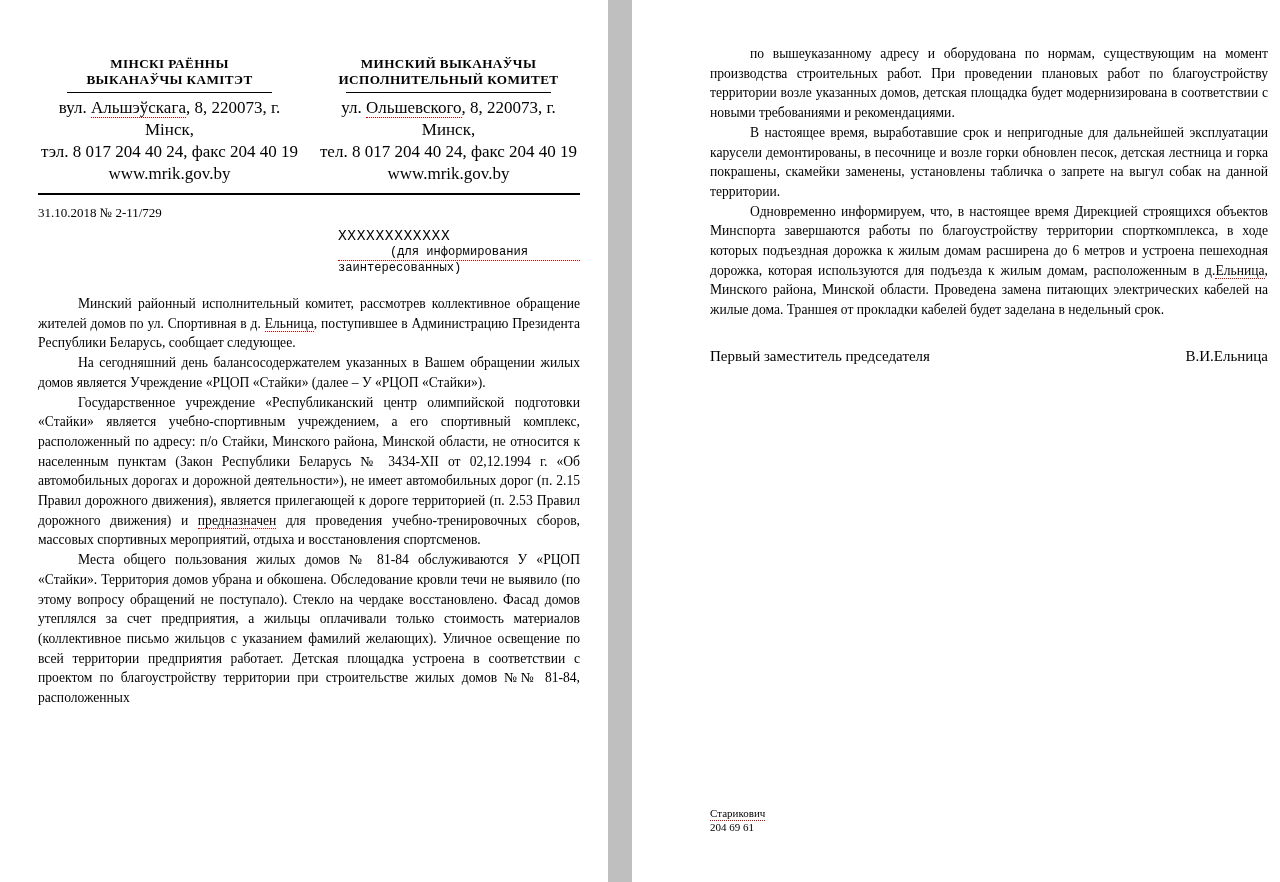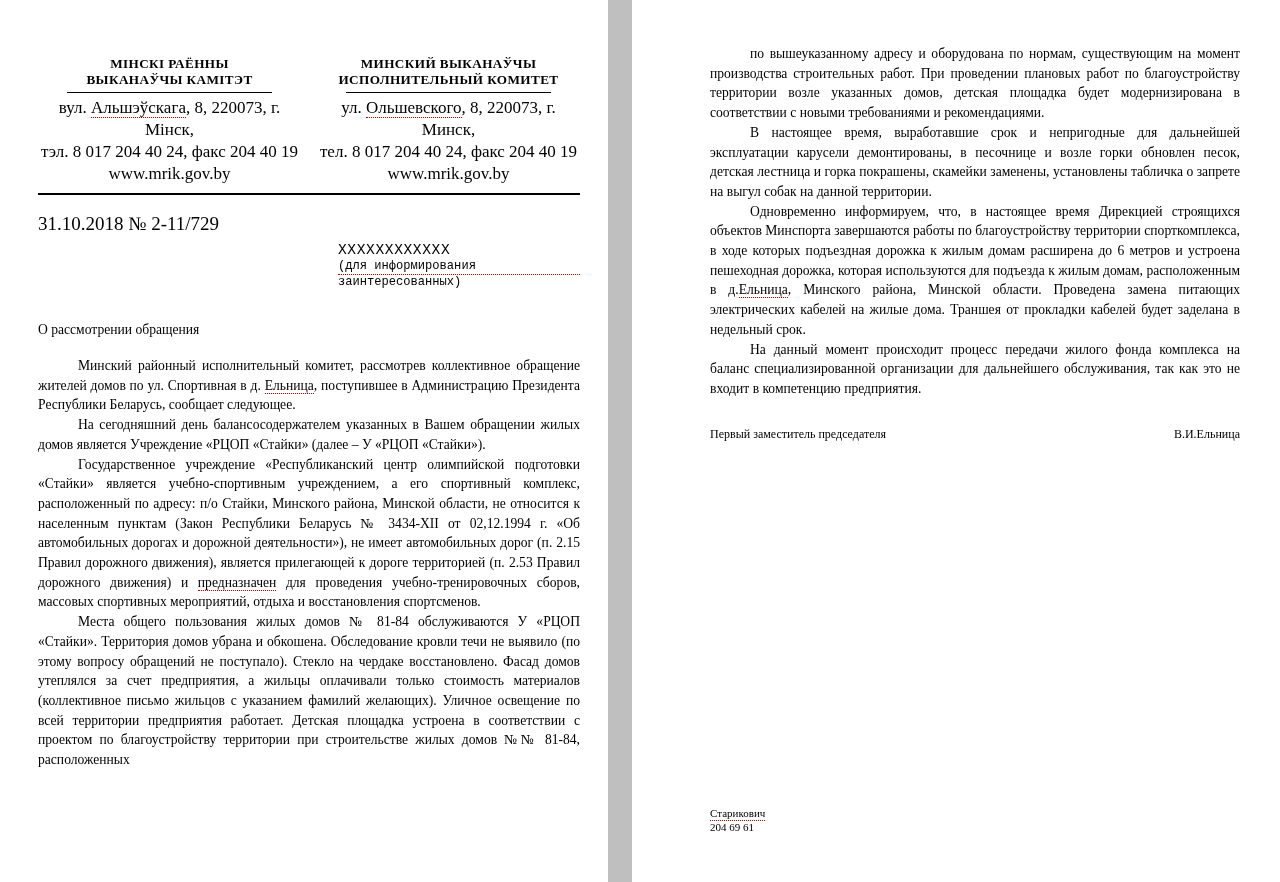--- a/index.html
+++ b/index.html
@@ -31,21 +31,21 @@
     padding: 44px 28px 0 38px;
   }
   .gutter {
     width: 24px;
     height: 882px;
     background: #bfbfbf;
     flex: 0 0 24px;
   }
   .page-right {
     width: 648px;
-    padding: 44px 40px 0 78px;
+    padding: 44px 12px 0 78px;
   }
 
   
   .letterhead {
     display: flex;
     justify-content: space-between;
     gap: 16px;
     margin-top: 12px;
   }
   .lh-col {
@@ -72,42 +72,43 @@
   }
   .lh-rule {
     margin: 7px 0 0 0;
     border: 0;
     border-top: 2.2px solid #000;
     width: 100%;
   }
 
   
   .date-row {
-    margin-top: 18px;
-    font-size: 19px;
+    margin-top: 10px;
+    font-size: 13px;
   }
 
   
   .addressee {
     margin-top: 6px;
     margin-left: 300px;
     font-size: 13.6px;
     line-height: 1.25;
     font-family: Liberation Mono, monospace;
   }
   .addressee .xline {
     font-weight: normal;
     letter-spacing: 0.6px;
     font-size: 14.6px;
   }
   .addressee .sub {
     font-size: 12.1px;
   }
   .wavy-red {
     border-bottom: 1px dotted #c00;
+    text-align: center;
   }
 
   .subject {
     margin-top: 32px;
     font-size: 13.6px;
   }
 
   p.body-par {
     margin: 0;
     text-align: justify;
@@ -118,21 +119,21 @@
   }
   p.body-par + p.body-par { margin-top: 0px; }
 
   .left-body { margin-top: 18px; }
   .right-body { margin-top: 0px; }
 
   .sig-row {
     display: flex;
     justify-content: space-between;
     margin-top: 28px;
-    font-size: 12px;
+    font-size: 15px;
   }
 
   .executor {
     position: absolute;
     left: 78px;
     bottom: 48px;
     font-size: 11px;
     line-height: 1.18;
   }
   .executor .name {
@@ -167,38 +168,36 @@
     <hr class="lh-rule">
 
     <div class="date-row">31.10.2018  № 2-11/729</div>
 
     <div class="addressee">
       <div class="xline">XXXXXXXXXXXX</div>
       <div class="sub wavy-red">(для информирования</div>
       <div class="sub">заинтересованных)</div>
     </div>
 
-    <div class="subject">О рассмотрении обращения</div>
 
     <div class="left-body">
       <p class="body-par">Минский районный исполнительный комитет, рассмотрев коллективное обращение жителей домов по ул. Спортивная в д. <span class="lh-underline-dotted">Ельница</span>, поступившее в Администрацию Президента Республики Беларусь, сообщает следующее.</p>
       <p class="body-par">На сегодняшний день балансосодержателем указанных в Вашем обращении жилых домов является Учреждение «РЦОП «Стайки» (далее – У «РЦОП «Стайки»).</p>
       <p class="body-par">Государственное учреждение «Республиканский центр олимпийской подготовки «Стайки» является учебно-спортивным учреждением, а его спортивный комплекс, расположенный по адресу: п/о Стайки, Минского района, Минской области, не относится к населенным пунктам (Закон Республики Беларусь № 3434-ХII от 02,12.1994 г. «Об автомобильных дорогах и дорожной деятельности»), не имеет автомобильных дорог (п. 2.15 Правил дорожного движения), является прилегающей к дороге территорией (п. 2.53 Правил дорожного движения) и <span class="lh-underline-dotted">предназначен</span> для проведения учебно-тренировочных сборов, массовых спортивных мероприятий, отдыха и восстановления спортсменов.</p>
       <p class="body-par">Места общего пользования жилых домов № 81-84 обслуживаются У «РЦОП «Стайки». Территория домов убрана и обкошена. Обследование кровли течи не выявило (по этому вопросу обращений не поступало). Стекло на чердаке восстановлено. Фасад домов утеплялся за счет предприятия, а жильцы оплачивали только стоимость материалов (коллективное письмо жильцов с указанием фамилий желающих). Уличное освещение по всей территории предприятия работает. Детская площадка устроена в соответствии с проектом по благоустройству территории при строительстве жилых домов №№ 81-84, расположенных</p>
     </div>
   </div>
 
   <div class="gutter"></div>
 
   <div class="page page-right">
     <div class="right-body">
       <p class="body-par">по вышеуказанному адресу и оборудована по нормам, существующим на момент производства строительных работ. При проведении плановых работ по благоустройству территории возле указанных домов, детская площадка будет модернизирована в соответствии с новыми требованиями и рекомендациями.</p>
       <p class="body-par">В настоящее время, выработавшие срок и непригодные для дальнейшей эксплуатации карусели демонтированы, в песочнице и возле горки обновлен песок, детская лестница и горка покрашены, скамейки заменены, установлены табличка о запрете на выгул собак на данной территории.</p>
       <p class="body-par">Одновременно информируем, что, в настоящее время Дирекцией строящихся объектов Минспорта завершаются работы по благоустройству территории спорткомплекса, в ходе которых подъездная дорожка к жилым домам расширена до 6 метров и устроена пешеходная дорожка, которая используются для подъезда к жилым домам, расположенным в д.<span class="lh-underline-dotted">Ельница</span>, Минского района, Минской области. Проведена замена питающих электрических кабелей на жилые дома. Траншея от прокладки кабелей будет заделана в недельный срок.</p>
-      <p class="body-par">На данный момент происходит процесс передачи жилого фонда комплекса на баланс специализированной организации для дальнейшего обслуживания, так как это не входит в компетенцию предприятия.</p>
     </div>
 
     <div class="sig-row">
       <div>Первый заместитель председателя</div>
       <div>В.И.Ельница</div>
     </div>
 
     <div class="executor">
       <div class="name">Старикович</div>
       <div>204 69 61</div>

